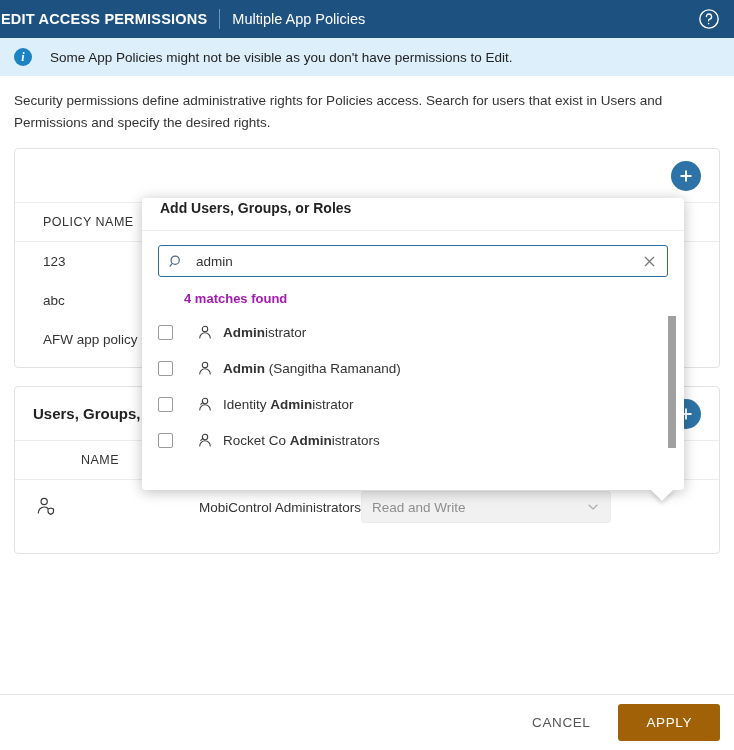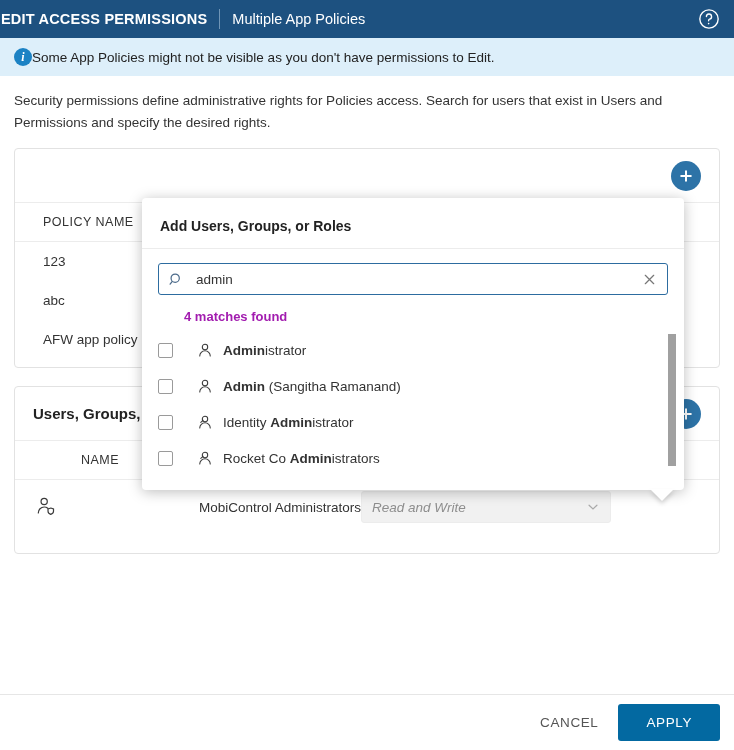--- a/index.html
+++ b/index.html
@@ -70,20 +70,21 @@
     font-size: 12px;
     font-weight: bold;
     font-style: italic;
     display: flex;
     align-items: center;
     justify-content: center;
     flex: none;
     font-family: "Liberation Serif", serif;
   }
   .info-text {
+    margin-left: 18px;
     font-size: 13.5px;
     color: #222222;
   }
 
   
   .content {
     padding: 14px 14px 0 14px;
     position: relative;
   }
   .desc {
@@ -186,21 +187,20 @@
     height: 32px;
     background: #f1f1f1;
     border: 1px solid #ececec;
     border-radius: 3px;
     display: flex;
     align-items: center;
     padding: 0 10px;
     color: #8e8e8e;
     font-size: 13.5px;
     cursor: pointer;
-    font-style: italic;
   }
   .perm-select .chev { margin-left: auto; }
 
   
   .popover {
     position: absolute;
     left: 142px;
     top: 122px;
     width: 542px;
     height: 292px;
@@ -217,21 +217,21 @@
     border-left: 12px solid transparent;
     border-right: 12px solid transparent;
     border-top: 12px solid #ffffff;
     filter: drop-shadow(0 3px 2px rgba(0,0,0,.16));
     z-index: 41;
   }
   .pop-title {
     font-size: 14px;
     font-weight: bold;
     color: #222222;
-    padding: 20px 18px 14px 18px;
+    padding: 2px 18px 14px 18px;
     border-bottom: 1px solid #ececec;
   }
   .pop-search-wrap { padding: 14px 16px 0 16px; }
   .pop-search {
     height: 32px;
     border: 1px solid #2d6ca0;
     border-radius: 3px;
     display: flex;
     align-items: center;
     padding: 0 10px;
@@ -290,36 +290,36 @@
   
   .footer {
     position: absolute;
     left: 0; right: 0; bottom: 0;
     height: 56px;
     border-top: 1px solid #e6e6e6;
     display: flex;
     align-items: center;
     justify-content: flex-end;
     padding-right: 14px;
-    gap: 6px;
+    gap: 14px;
     background: #ffffff;
   }
   .btn-cancel {
     background: none;
     border: 0;
     font-size: 13.5px;
     letter-spacing: .6px;
     color: #555555;
     text-transform: uppercase;
     cursor: pointer;
     padding: 10px 14px;
     font-family: "Liberation Sans", sans-serif;
   }
   .btn-apply {
-    background: #0369a1;
+    background: #a16207;
     border: 0;
     color: #ffffff;
     font-size: 13.5px;
     letter-spacing: .6px;
     text-transform: uppercase;
     border-radius: 3px;
     padding: 11px 28px;
     cursor: pointer;
     font-family: "Liberation Sans", sans-serif;
   }

